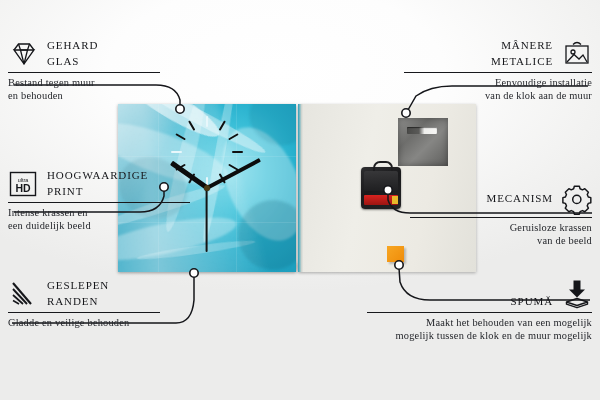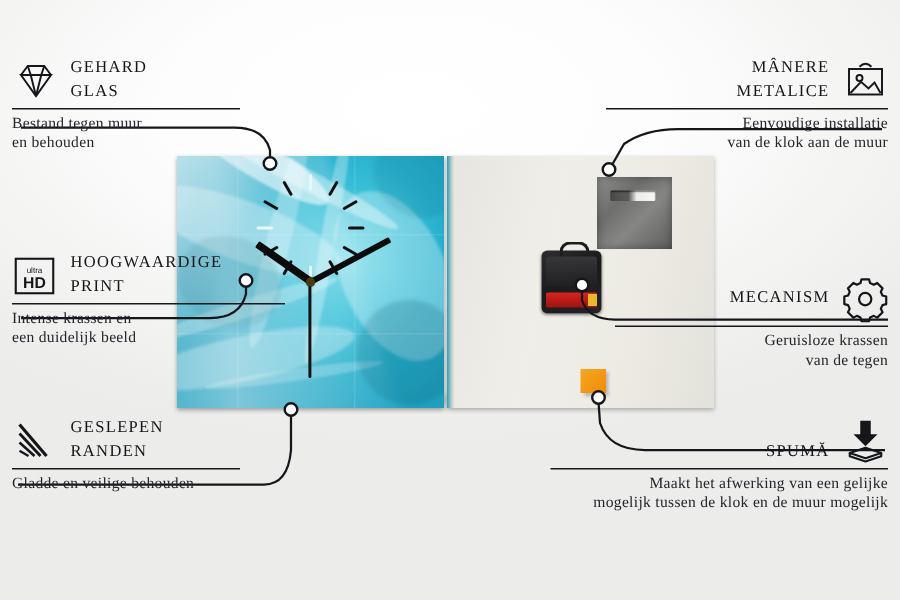--- a/index.html
+++ b/index.html
@@ -309,38 +309,38 @@
           <circle cx="14.8" cy="14.4" r="4.1"></circle>
         </svg>
       </span>
       <span class="ftitle">
         <span>MECANISM</span><br>
       </span>
     </div>
     <div class="rule"></div>
     <div class="fsub">
       <span>Geruisloze krassen</span><br>
-      <span>van de tegen</span>
+      <span>van de beeld</span>
     </div>
   </div>
 
   <div class="feat right" id="f6">
     <div class="fhead">
       <span class="ficon">
         <svg width="30" height="29" viewBox="0 0 30 29" fill="none" stroke="#15161a" stroke-width="1.4" stroke-linejoin="round">
           <path d="M11.5,1.5 h7 v9 h4.5 L15,18.5 L7,10.5 h4.5 z" fill="#15161a" stroke="none"></path>
           <path d="M15,19.5 L25.5,23 L15,26.5 L4.5,23 Z"></path>
           <path d="M4.5,23 v2.2 L15,28.7 L25.5,25.2 v-2.2"></path>
         </svg>
       </span>
       <span class="ftitle">
         <br>
         <span>SPUMĂ</span>
       </span>
     </div>
     <div class="rule"></div>
     <div class="fsub">
-      <span>Maakt het afwerking van een gelijke</span><br>
+      <span>Maakt het behouden van een mogelijk</span><br>
       <span>mogelijk tussen de klok en de muur mogelijk</span>
     </div>
   </div>
 
 </div>
 
 </body></html>

